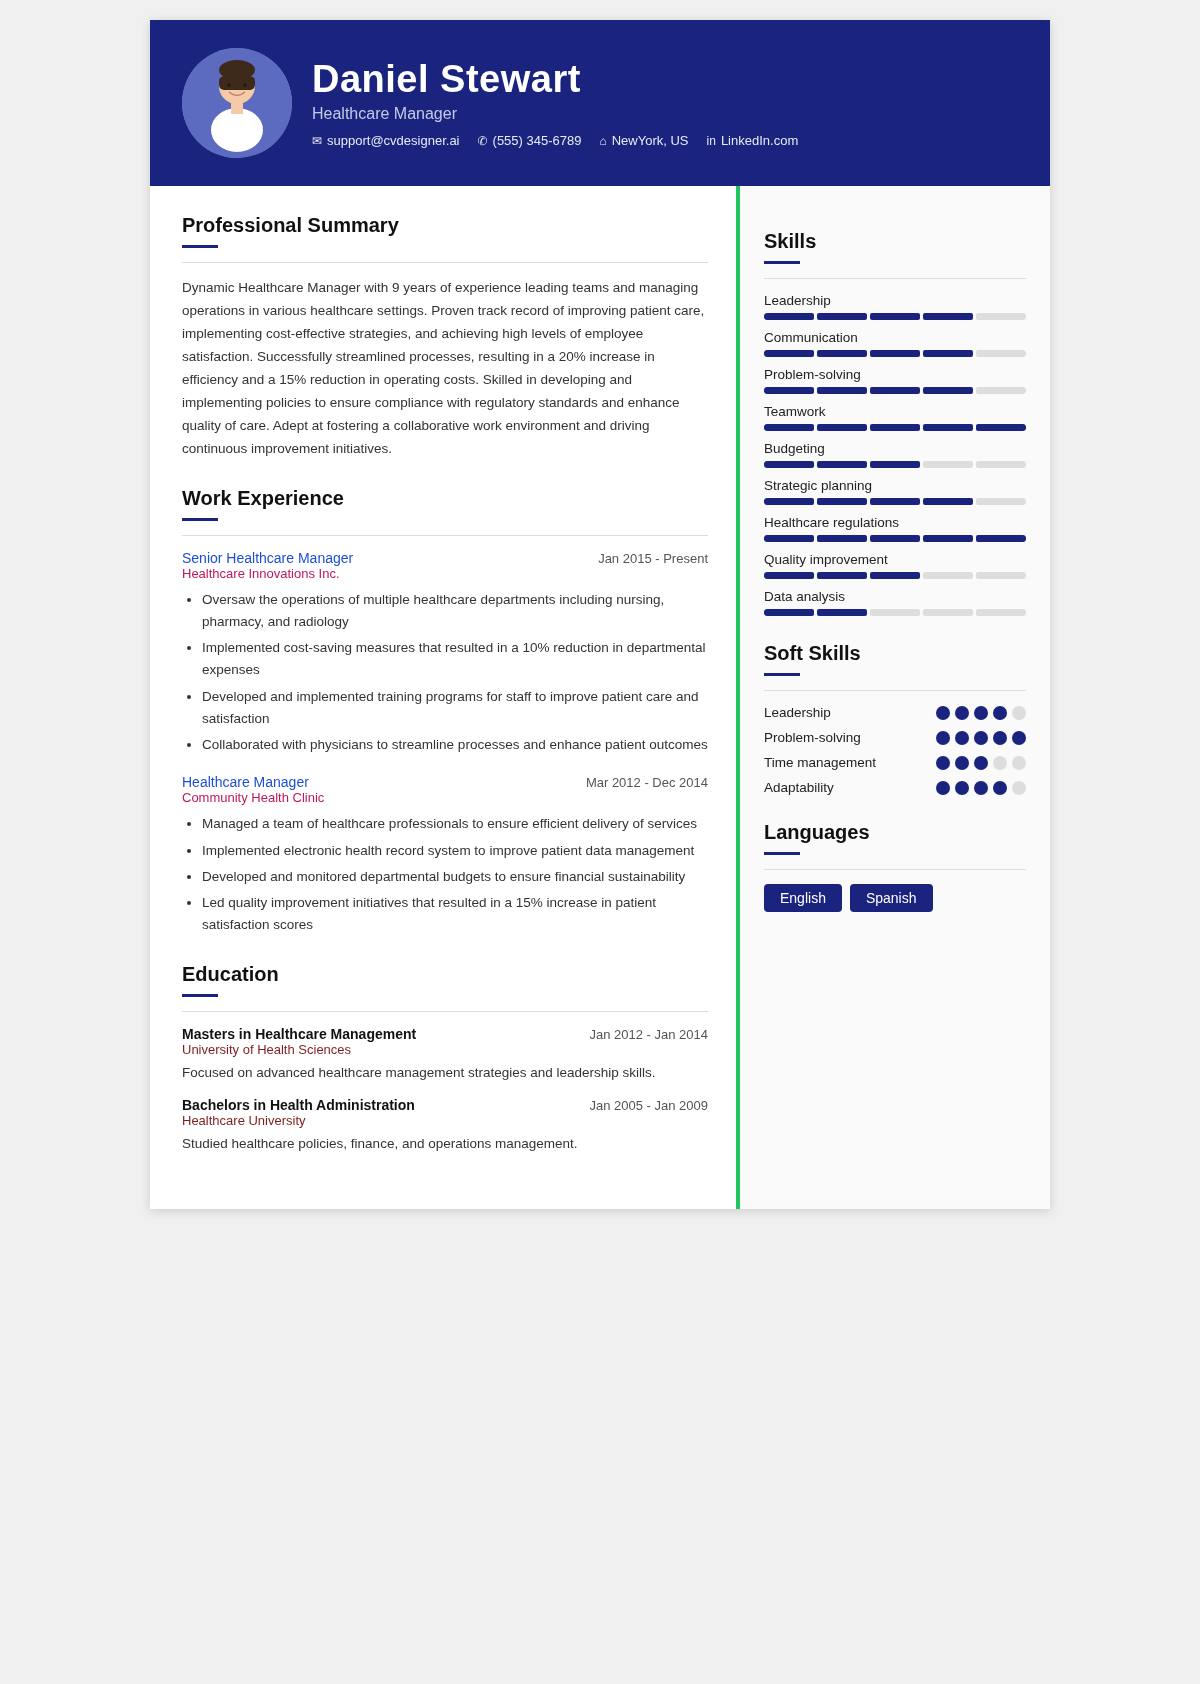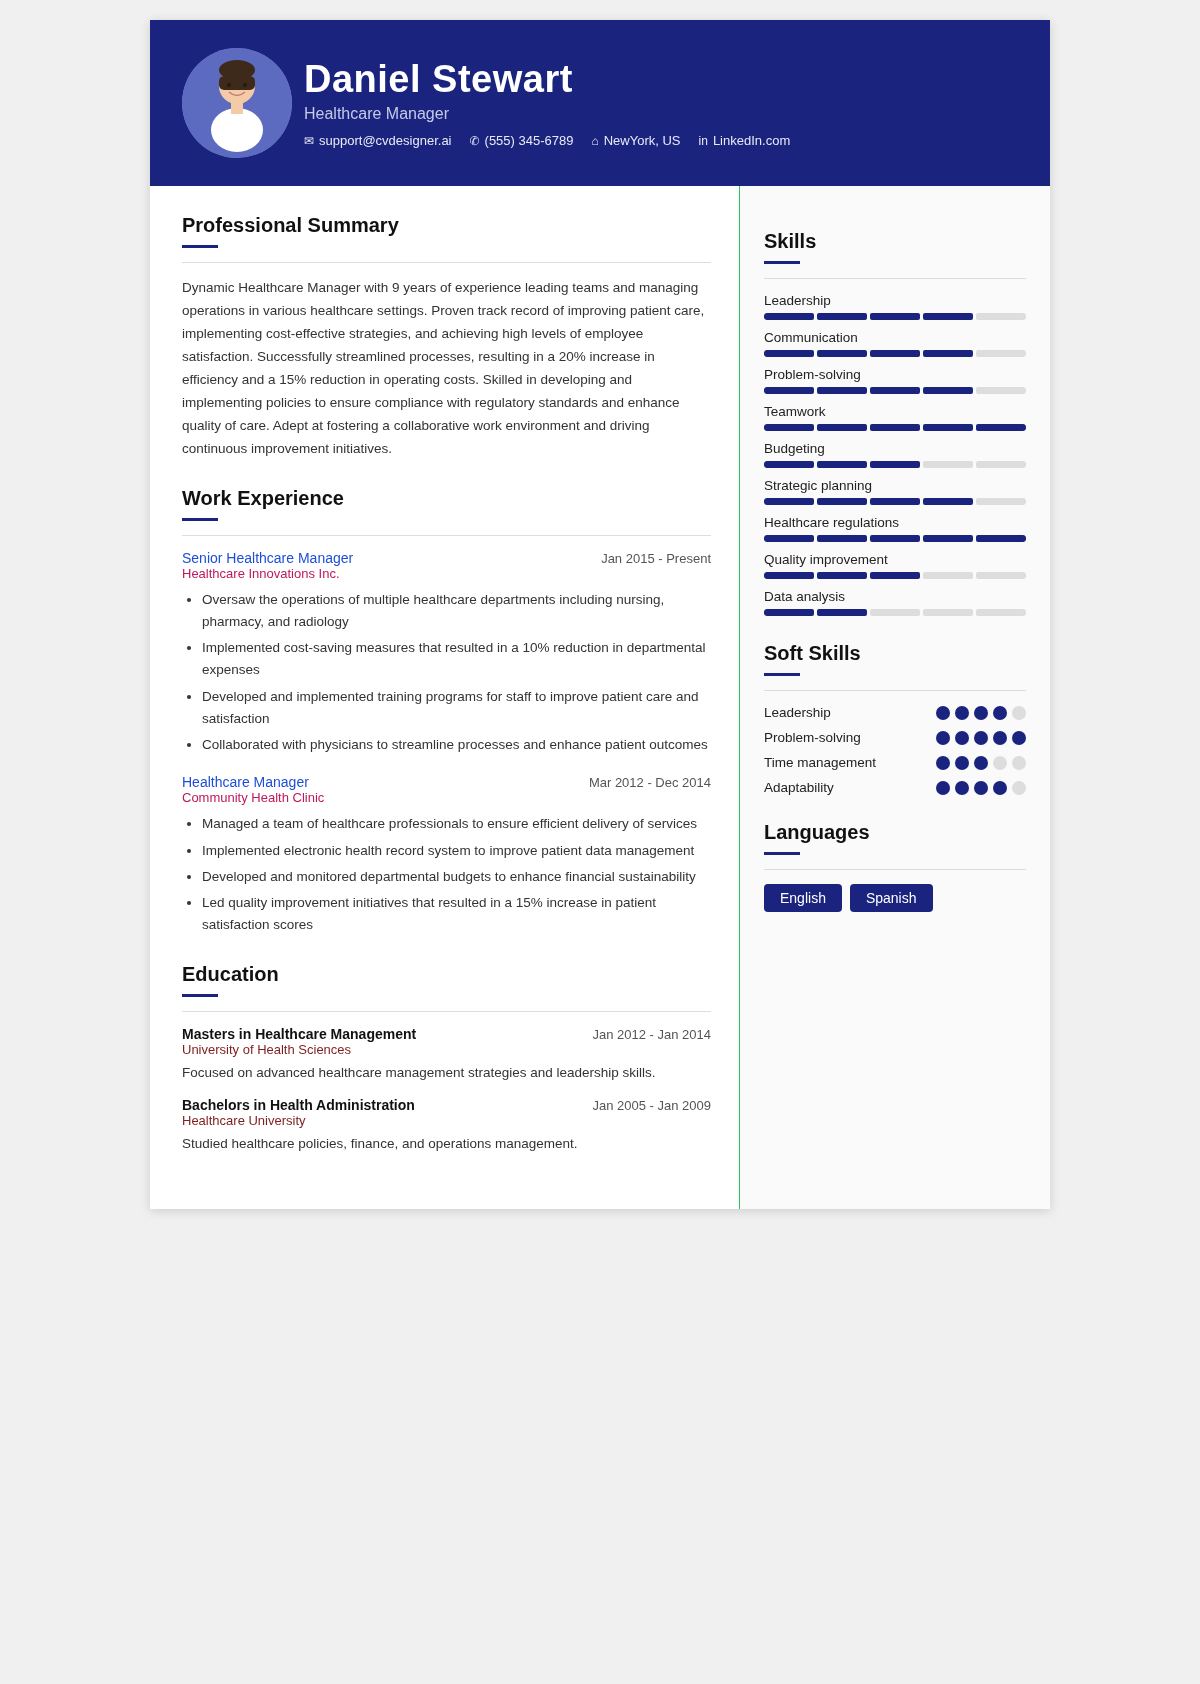--- a/index.html
+++ b/index.html
@@ -15,21 +15,21 @@
       background: #fff;
       box-shadow: 0 2px 10px rgba(0,0,0,0.15);
     }
     
     .header {
       background: #1a237e;
       color: #fff;
       padding: 28px 32px;
       display: flex;
       align-items: center;
-      gap: 12px;
+      gap: 20px;
     }
     .avatar {
       width: 110px;
       height: 110px;
       border-radius: 50%;
       background: #7986cb;
       overflow: hidden;
       flex-shrink: 0;
       display: flex;
       align-items: center;
@@ -71,21 +71,21 @@
 
     
     .body {
       display: flex;
     }
 
     
     .left-col {
       flex: 1;
       padding: 28px 28px 28px 32px;
-      border-right: 1px solid #22c55e;
+      border-right: 4px solid #22c55e;
     }
 
     
     .right-col {
       width: 310px;
       padding: 44px 24px;
       background: #fafafa;
     }
 
     
@@ -314,21 +314,21 @@
   </div>
             <div class="job">
     <div class="job-header">
       <div class="job-title">Healthcare Manager</div>
       <div class="job-date">Mar 2012 - Dec 2014</div>
     </div>
     <div class="job-company">Community Health Clinic</div>
     <ul class="job-bullets">
       <li>Managed a team of healthcare professionals to ensure efficient delivery of services</li>
                 <li>Implemented electronic health record system to improve patient data management</li>
-                <li>Developed and monitored departmental budgets to enhance financial sustainability</li>
+                <li>Developed and monitored departmental budgets to ensure financial sustainability</li>
                 <li>Led quality improvement initiatives that resulted in a 15% increase in patient satisfaction scores</li>
     </ul>
   </div>
           </div>
       </div>
 
       <div class="section">
         <div class="section-title">Education</div>
         <div class="section-divider"></div>
         <div class="section-divider-full"></div>

